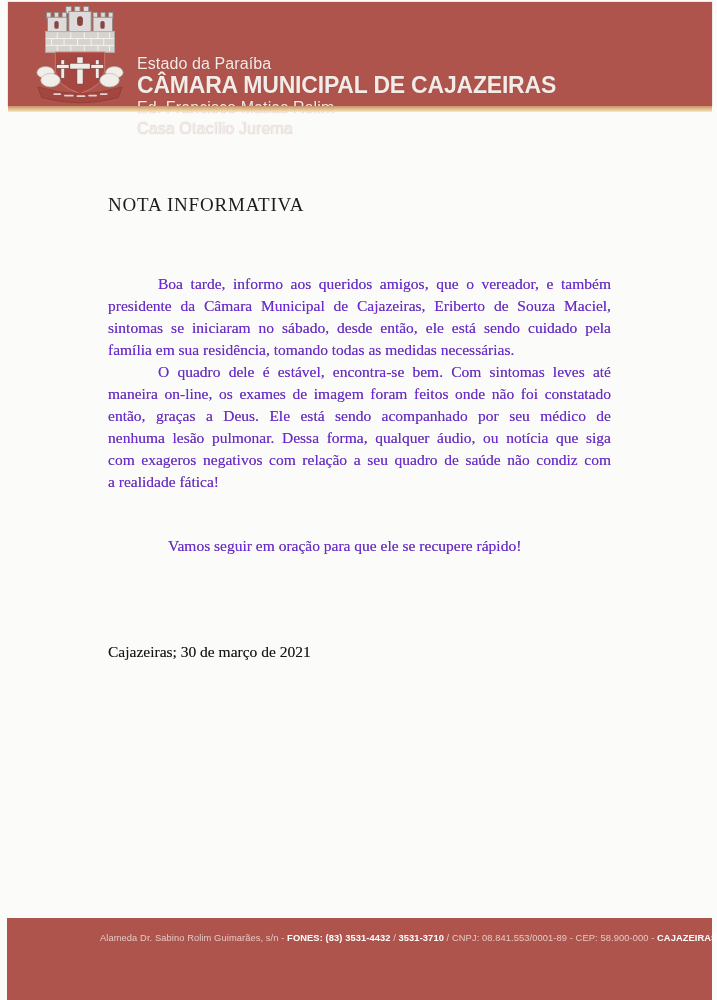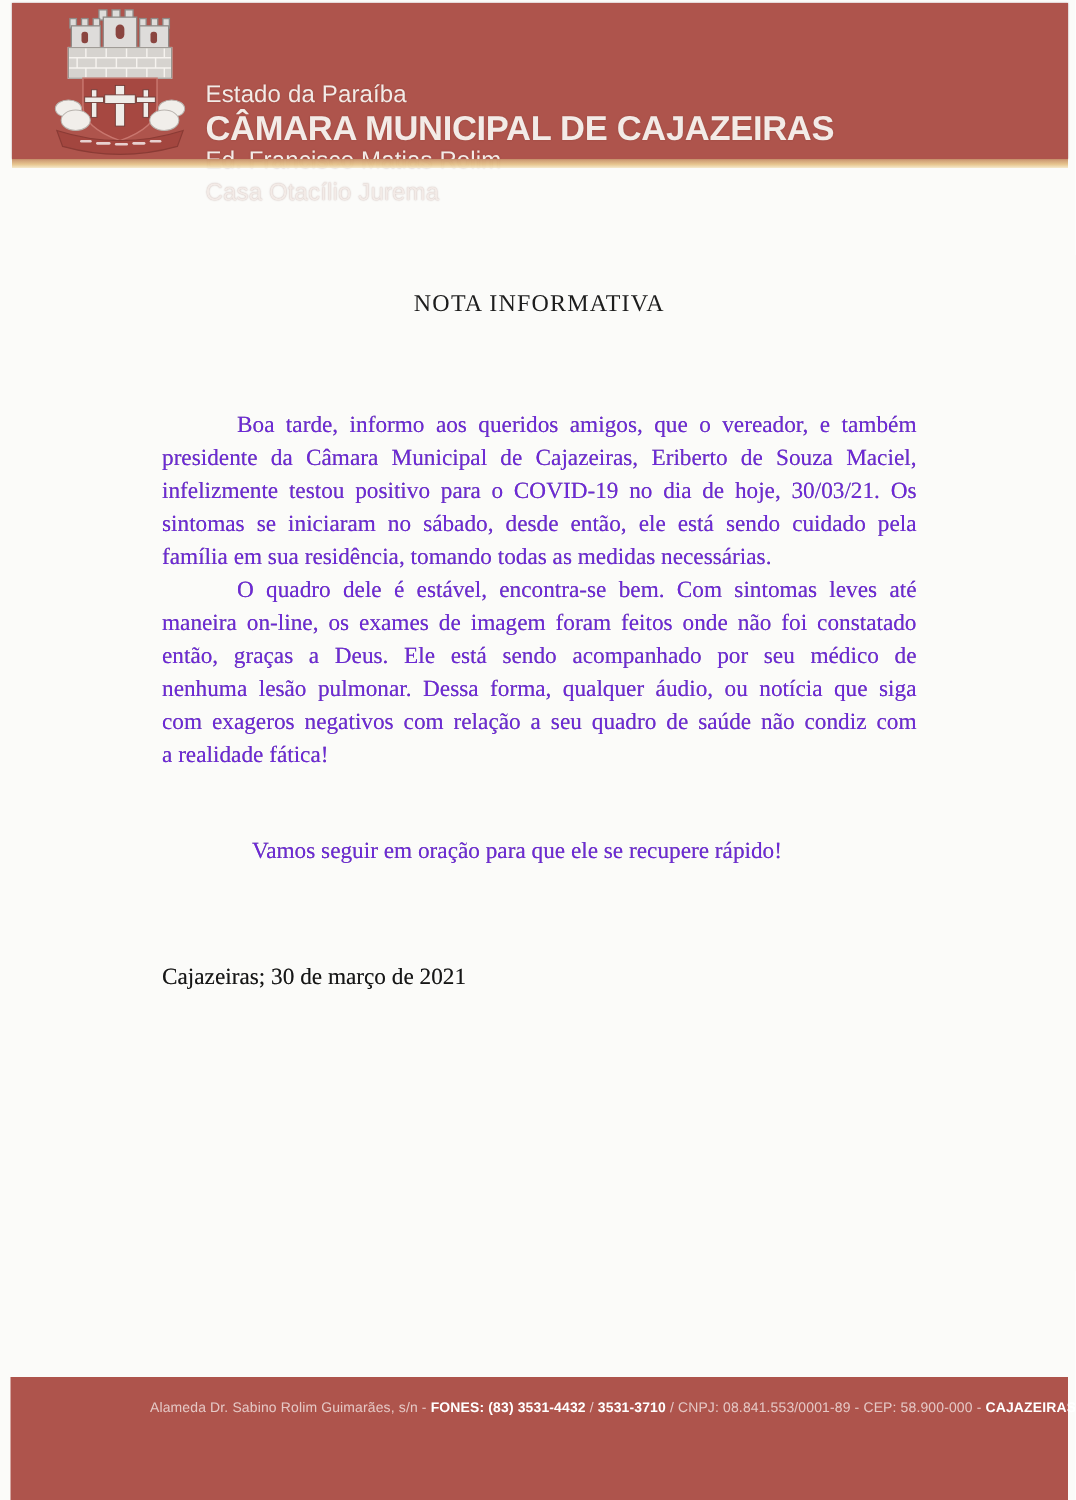--- a/index.html
+++ b/index.html
@@ -46,22 +46,21 @@
     text-shadow: 0 0 1px rgba(90,35,30,.35);
     margin-top: 40px;
   }
   .h-line { font-size: 16px; line-height: 21px; letter-spacing: .1px; }
   .h-inst { font-size: 23px; line-height: 23px; font-weight: 700; letter-spacing: -.2px; }
 
   
   .doc-title {
     position: absolute;
     left: 108px; top: 194px; width: 503px;
-    text-align: center;
-    font-size: 16px;
+    font-size: 19px;
     letter-spacing: .8px;
     color: #1d1d1d;
   }
   .doc-body {
     position: absolute;
     left: 108px; top: 273px; width: 503px;
     font-size: 15.5px; line-height: 22px;
     color: #6d28d9;
     text-shadow: 0 0 .4px rgba(40,40,40,.55);
   }
@@ -180,21 +179,20 @@
 
     <div class="band-edge"></div>
   </div>
 
   <div class="doc-title">NOTA INFORMATIVA</div>
 
   <div class="doc-body">
       <div class="para body">
         <div class="pline first stretch">Boa tarde, informo aos queridos amigos, que o vereador, e também</div>
         <div class="pline stretch">presidente da Câmara Municipal de Cajazeiras, Eriberto de Souza Maciel,</div>
-        <div class="pline stretch">infelizmente testou positivo para o COVID-19 no dia de hoje, 30/03/21. Os</div>
         <div class="pline stretch">sintomas se iniciaram no sábado, desde então, ele está sendo cuidado pela</div>
         <div class="pline">família em sua residência, tomando todas as medidas necessárias.</div>
       </div>
       <div class="para body">
         <div class="pline first stretch">O quadro dele é estável, encontra-se bem. Com sintomas leves até</div>
         <div class="pline stretch">maneira on-line, os exames de imagem foram feitos onde não foi constatado</div>
         <div class="pline stretch">então, graças a Deus. Ele está sendo acompanhado por seu médico de</div>
         <div class="pline stretch">nenhuma lesão pulmonar. Dessa forma, qualquer áudio, ou notícia que siga</div>
         <div class="pline stretch">com exageros negativos com relação a seu quadro de saúde não condiz com</div>
         <div class="pline">a realidade fática!</div>

